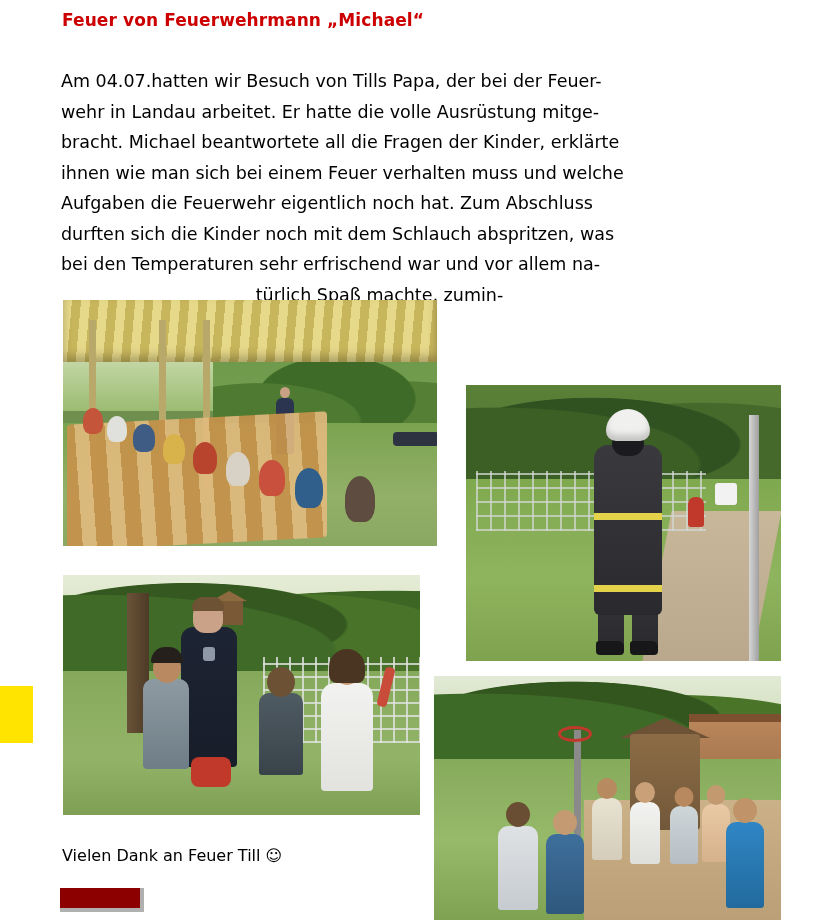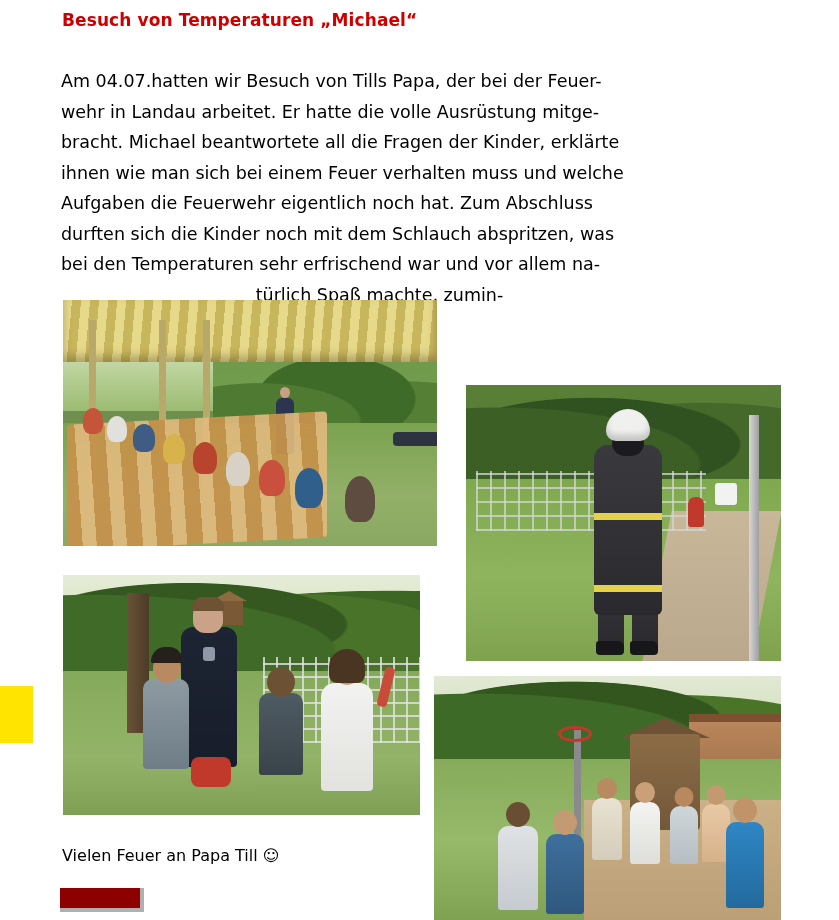--- a/index.html
+++ b/index.html
@@ -256,21 +256,21 @@
     border:3px solid #c0392b; border-radius:50%; }
   #photo-playground .kid2 { position:absolute; border-radius: 10px 10px 3px 3px; }
   #photo-playground .kid2 .head { position:absolute; left:50%; transform:translateX(-50%);
     top:-24px; width:24px; height:25px; border-radius:50%; }
 </style>
 </head>
 <body>
 
 <div class="page">
 
-  <div class="title">Besuch von Temperaturen „Michael“</div>
+  <div class="title">Feuer von Feuerwehrmann „Michael“</div>
 
   <div class="body-text">Am 04.07.hatten wir Besuch von Tills Papa, der bei der Feuer-
 wehr in Landau arbeitet. Er hatte die volle Ausrüstung mitge-
 bracht. Michael beantwortete all die Fragen der Kinder, erklärte
 ihnen wie man sich bei einem Feuer verhalten muss und welche
 Aufgaben die Feuerwehr eigentlich noch hat. Zum Abschluss
 durften sich die Kinder noch mit dem Schlauch abspritzen, was
 bei den Temperaturen sehr erfrischend war und vor allem na-
                                    türlich Spaß machte, zumin-
                                    dest den meisten.</div>
@@ -368,18 +368,18 @@
       <div class="head" style="background:#b8895e;width:19px;height:20px;top:-19px;"></div>
     </div>
     <div class="kid2" style="left:268px;top:128px;width:28px;height:58px;background:linear-gradient(#e9c9a6,#d6b18a);">
       <div class="head" style="background:#c39a70;width:19px;height:20px;top:-19px;"></div>
     </div>
     <div class="kid2" style="left:292px;top:146px;width:38px;height:86px;background:linear-gradient(#2f86c4,#226a9e);">
       <div class="head" style="background:#c09468;"></div>
     </div>
   </div>
 
-  <div class="thanks">Vielen Feuer an Papa Till ☺</div>
+  <div class="thanks">Vielen Dank an Feuer Till ☺</div>
 
   <div class="yellow-tab"></div>
   <div class="dark-bar"></div>
 
 </div>
 
 </body></html>

